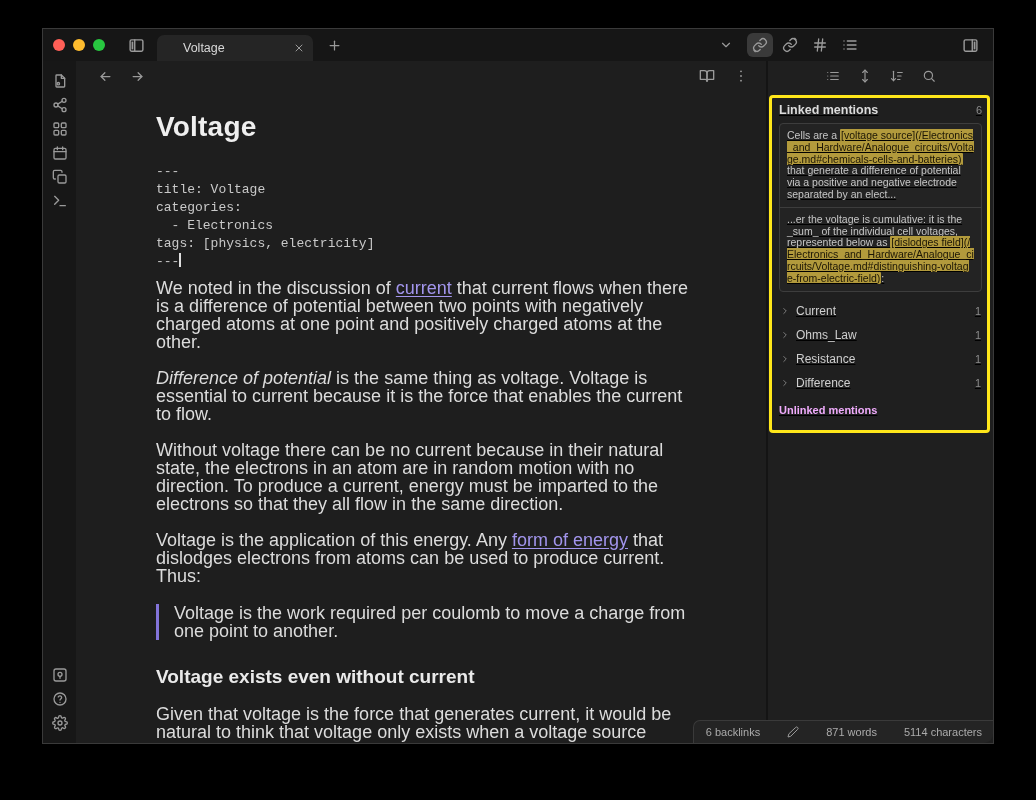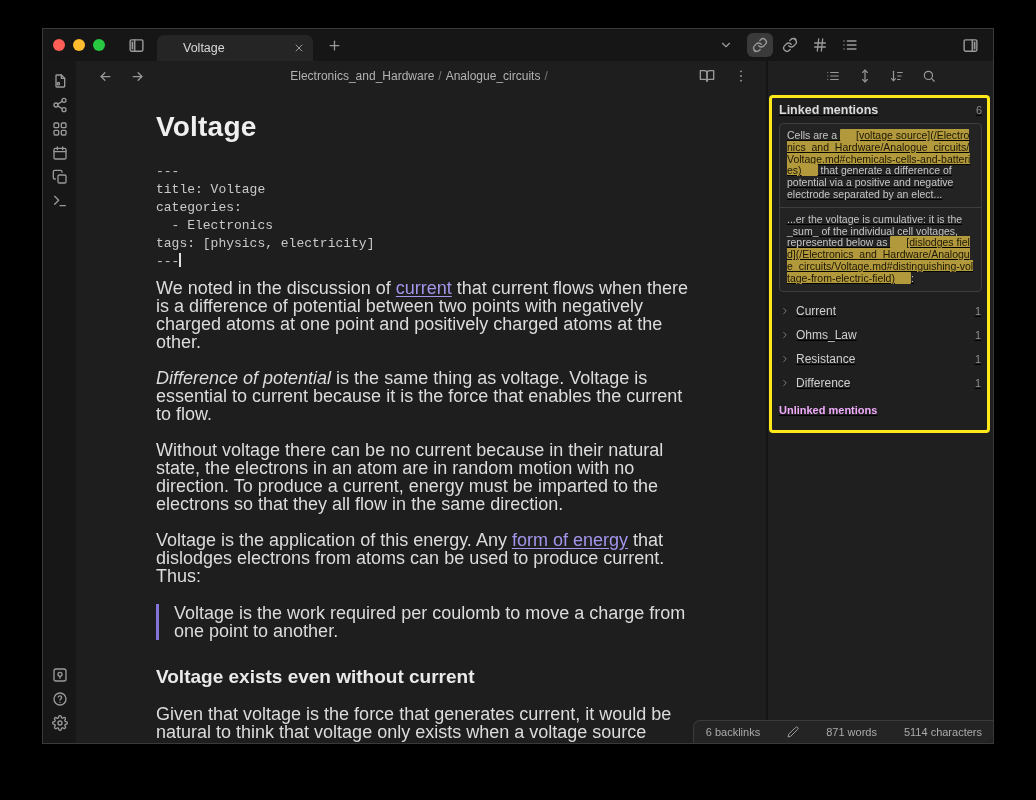--- a/index.html
+++ b/index.html
@@ -52,21 +52,21 @@
   .panel-header{display:flex;align-items:center;font-size:12.5px;font-weight:700;color:#dcdcdc;}
   .panel-header .count{margin-left:auto;font-weight:400;}
   .count{color:#8a8a8a;font-size:11px;}
   .bl-group{display:flex;align-items:center;gap:6px;padding:4px 1px;margin-top:2px;font-size:12px;color:#cfcfcf;cursor:default;}
   .bl-group .count{margin-left:auto;}
   .bl-group .chev{color:#8d8d8d;display:inline-flex;}
   .match-list{border:1px solid #3d3d3d;border-radius:4px;background:#232323;margin:6px 0 8px 0;}
   .match{padding:6px 7px;font-size:10.5px;line-height:11.8px;color:#c6c6c6;border-bottom:1px solid #3d3d3d;
     overflow-wrap:anywhere;cursor:default;}
   .match:last-child{border-bottom:none;}
-  .hl{background:#b29a3c;color:#1c1605;word-break:break-all;padding:0 16px;border-radius:1px;}
+  .hl{background:#b29a3c;color:#1c1605;word-break:break-all;padding:0 1px;border-radius:1px;}
   .unlinked{font-size:11px;font-weight:700;color:#f0abfc;margin-top:10px;}
   
   .status-bar{position:absolute;right:0;bottom:0;height:23px;display:flex;align-items:center;gap:27px;
     background:#242424;border:1px solid #3a3a3a;border-right:none;border-bottom:none;
     border-radius:7px 0 9px 0;padding:0 11px 0 12px;font-size:11px;color:#ababab;box-sizing:border-box;}
   .status-bar .icon{color:#9a9a9a;}
   
   .annotation-box{position:absolute;left:769px;top:95px;width:221px;height:338px;border:3px solid #ffe71a;
     border-radius:4px;box-sizing:border-box;pointer-events:none;z-index:50;}
 </style>
@@ -275,21 +275,20 @@
             </span>
             <span class="icon-btn" style="color: rgb(90, 90, 90);">
               <span class="icon">
                 <svg width="15" height="15" viewBox="0 0 24 24" fill="none" stroke="currentColor" stroke-width="2" stroke-linecap="round" stroke-linejoin="round">
                   <line x1="5" y1="12" x2="19" y2="12"></line>
                   <polyline points="13 18 19 12 13 6"></polyline>
                 </svg>
               </span>
             </span>
           </span>
-        <span class="breadcrumb" id="breadcrumb"><span>Electronics_and_Hardware</span><span class="sep">/</span><span>Analogue_circuits</span><span class="sep">/</span></span>
         <span class="header-actions" id="header-actions">
             <span class="icon-btn">
               <span class="icon">
                 <svg width="16" height="16" viewBox="0 0 24 24" fill="none" stroke="currentColor" stroke-width="2" stroke-linecap="round" stroke-linejoin="round">
                   <path d="M2 4h6a4 4 0 0 1 4 4v12a3 3 0 0 0-3-3H2z"></path>
                   <path d="M22 4h-6a4 4 0 0 0-4 4v12a3 3 0 0 1 3-3h7z"></path>
                 </svg>
               </span>
             </span>
             <span class="icon-btn">

